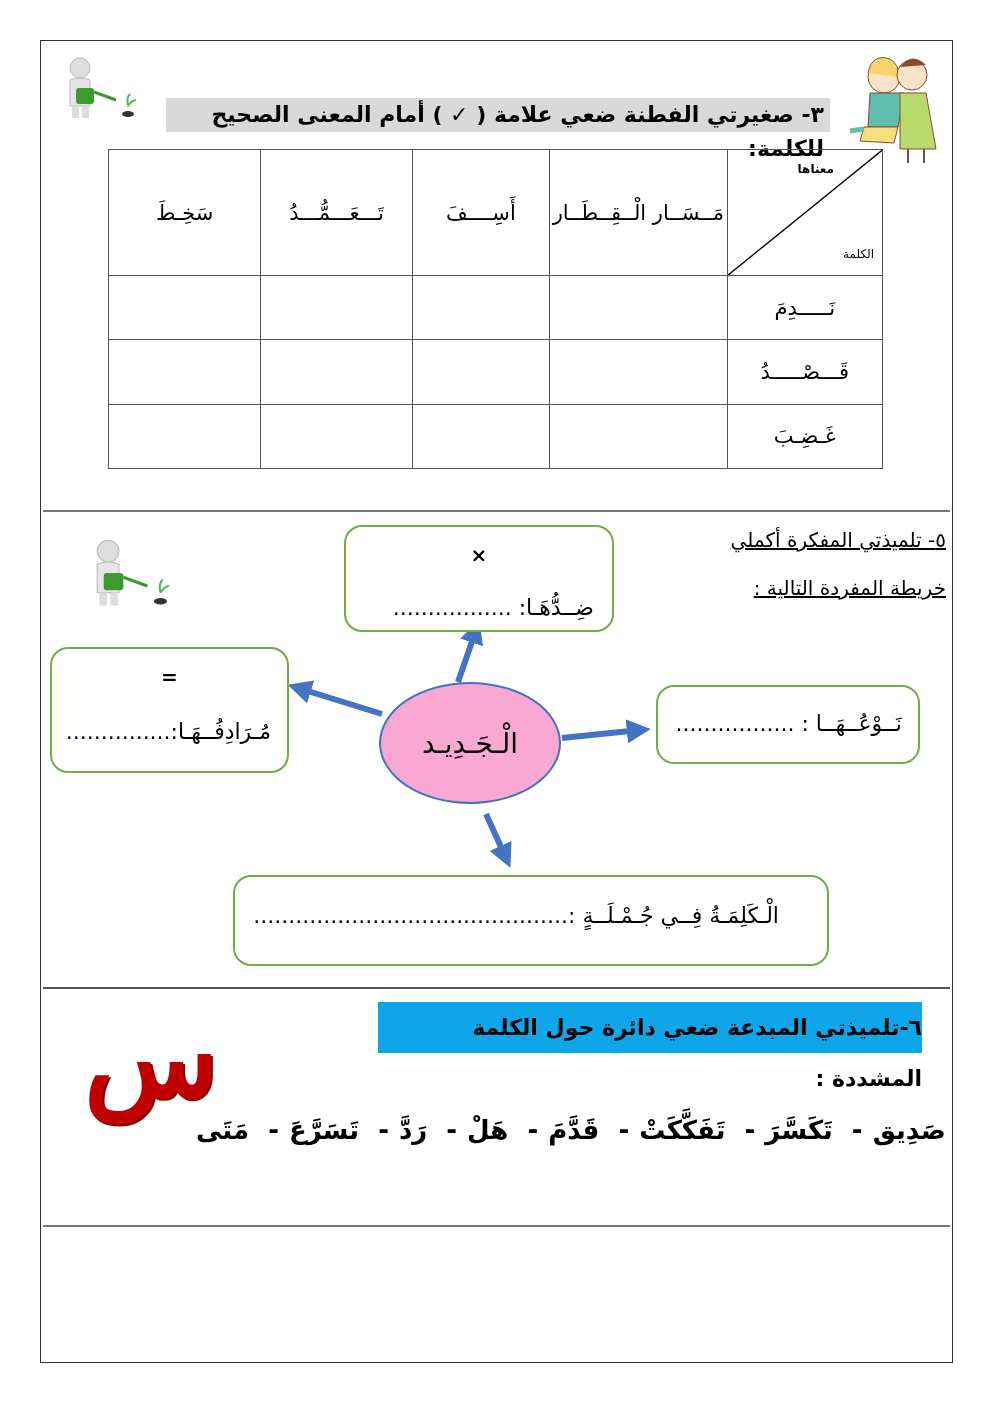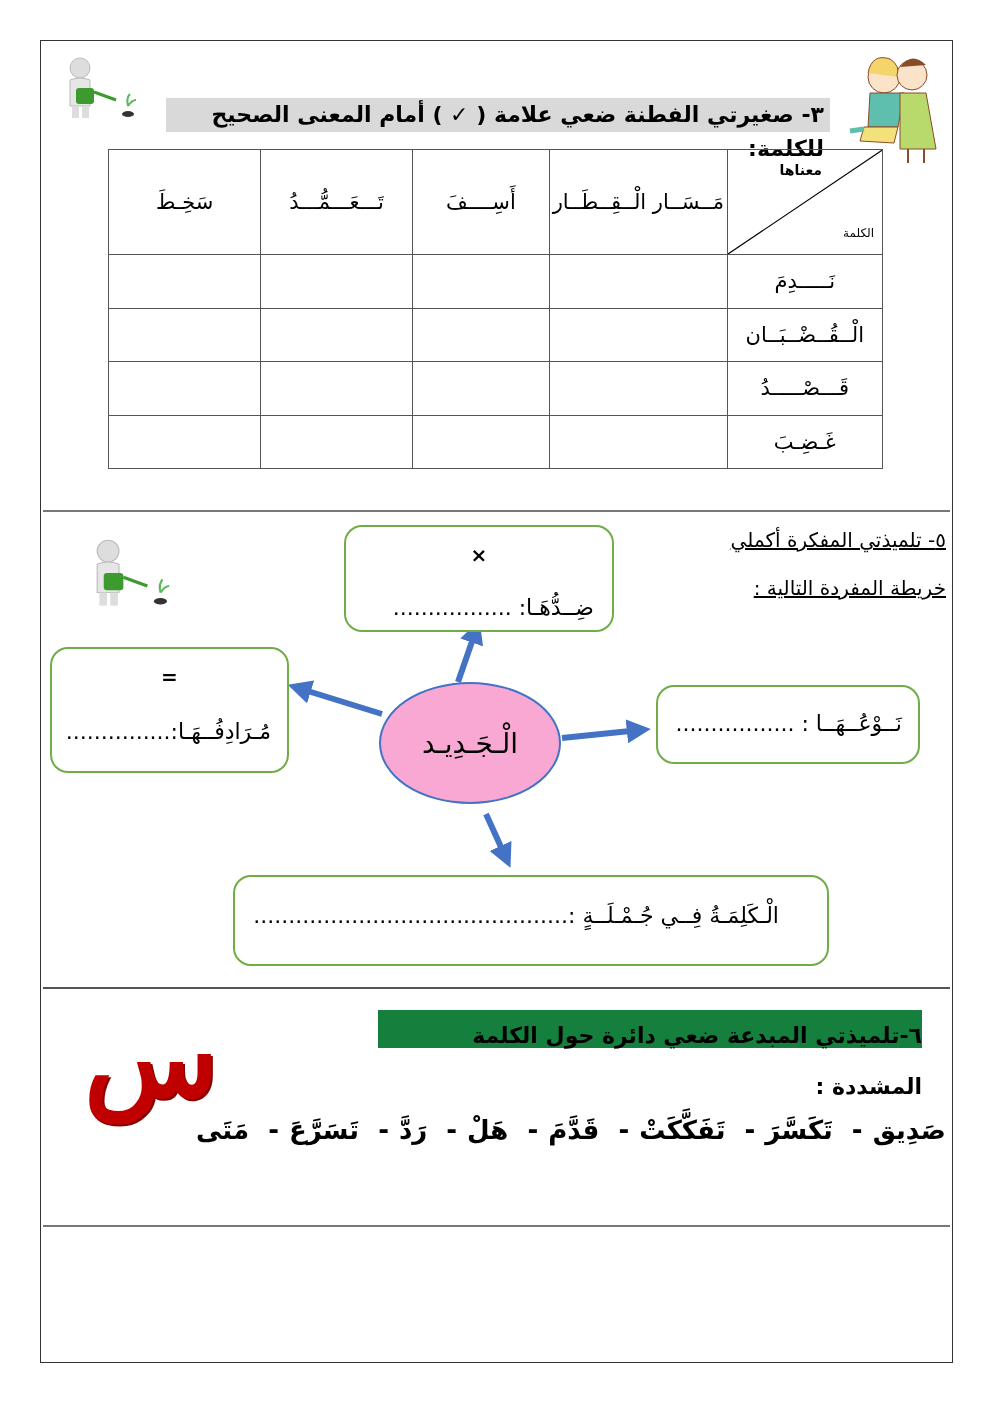--- a/index.html
+++ b/index.html
@@ -14,36 +14,36 @@
   .sec3-title { position: absolute; left: 166px; top: 98px; width: 664px; height: 34px; background: #d9d9d9;
     font-weight: bold; font-size: 22px; line-height: 34px; text-align: right; padding-right: 6px; direction: rtl; }
 
   
   .vocab-table { position: absolute; left: 108px; top: 149px; width: 775px; height: 320px; border-collapse: collapse; direction: rtl; }
   .vocab-table td, .vocab-table th { border: 1.5px solid #555; text-align: center; vertical-align: middle; font-size: 21px; font-weight: normal; }
   .vocab-table th { height: 105px; }
   .vocab-table td { height: 53.5px; }
   .corner-cell { position: relative; width: 154px; padding: 0; }
   .corner-cell svg { position: absolute; left: 0; top: 0; width: 100%; height: 100%; }
-  .corner-top { position: absolute; right: 60px; top: 12px; font-size: 14px; font-weight: bold; }
+  .corner-top { position: absolute; right: 48px; top: 12px; font-size: 12px; font-weight: bold; }
   .corner-bottom { position: absolute; right: 8px; bottom: 14px; font-size: 12px; }
   .meaning-2line { line-height: 46px; }
 
   
   .sec5-line { position: absolute; right: 46px; font-size: 20px; text-decoration: underline; direction: rtl; text-align: left; }
   .map-box { position: absolute; border: 2px solid #70ad47; border-radius: 18px; background: #fff; direction: rtl; }
   .map-symbol { position: absolute; left: 0; right: 0; text-align: center; font-weight: bold; font-size: 20px; }
   .map-label { position: absolute; font-size: 22px; white-space: nowrap; }
   .center-circle { position: absolute; left: 379px; top: 682px; width: 182px; height: 122px; border: 2px solid #4472c4; border-radius: 50%;
     display: flex; align-items: center; justify-content: center; font-size: 28px; font-weight: normal; background: #f9a8d4; }
   .arrows { position: absolute; left: 0; top: 0; width: 992px; height: 1403px; pointer-events: none; }
 
   
-  .sec6-title { position: absolute; left: 378px; top: 1002px; width: 544px; height: 38px; background: #15803d;
-    font-weight: bold; font-size: 22px; line-height: 51px; text-align: right; padding-right: 0px; direction: rtl; margin-top: 8px; }
+  .sec6-title { position: absolute; left: 378px; top: 1002px; width: 544px; height: 51px; background: #0ea5e9;
+    font-weight: bold; font-size: 22px; line-height: 51px; text-align: right; padding-right: 0px; direction: rtl; }
   .word-list { position: absolute; right: 46px; top: 1115px; font-size: 26px; font-weight: bold; direction: rtl; white-space: nowrap; }
   .word-sep { margin: 0 10px; }
 </style>
 </head>
 <body>
 
 <div class="page-frame"></div>
 
 <svg class="abs" style="left:56px;top:56px;width:90px;height:66px" viewBox="0 0 90 66">
   <circle cx="24" cy="12" r="10" fill="#ddd" stroke="#bbb"></circle>
@@ -80,27 +80,20 @@
       <span class="corner-top">معناها</span>
       <span class="corner-bottom">الكلمة</span>
     </th>
     <th class="meaning-2line" style="width:176px">مَــسَــار الْــقِــطَــار</th>
     <th style="width:136px">أَسِــــفَ</th>
     <th style="width:150px">تَـــعَـــمُّـــدُ</th>
     <th style="width:151px">سَخِـطَ</th>
   </tr>
   <tr>
     <td>نَـــــدِمَ</td>
-    <td></td>
-        <td></td>
-    <td></td>
-        <td></td>
-  </tr>
-  <tr>
-    <td>الْــقُــضْــبَــان</td>
     <td></td>
         <td></td>
     <td></td>
         <td></td>
   </tr>
   <tr>
     <td>قَـــصْـــــدُ</td>
     <td></td>
         <td></td>
     <td></td>

